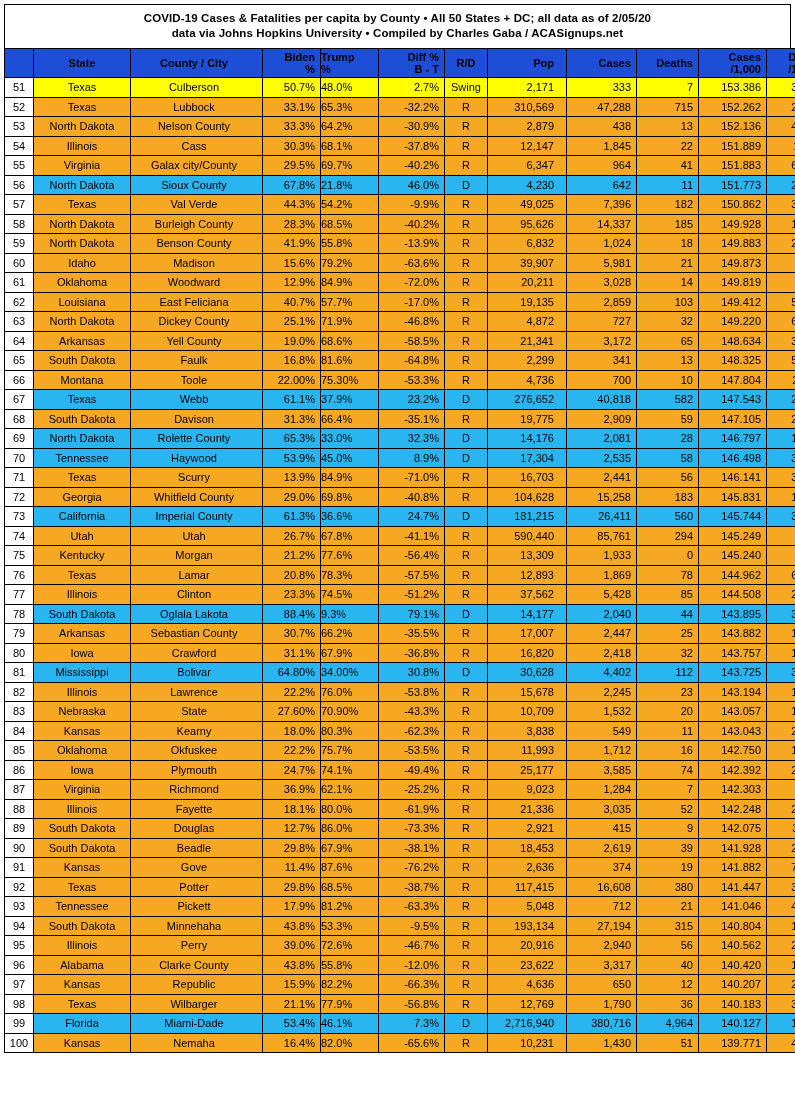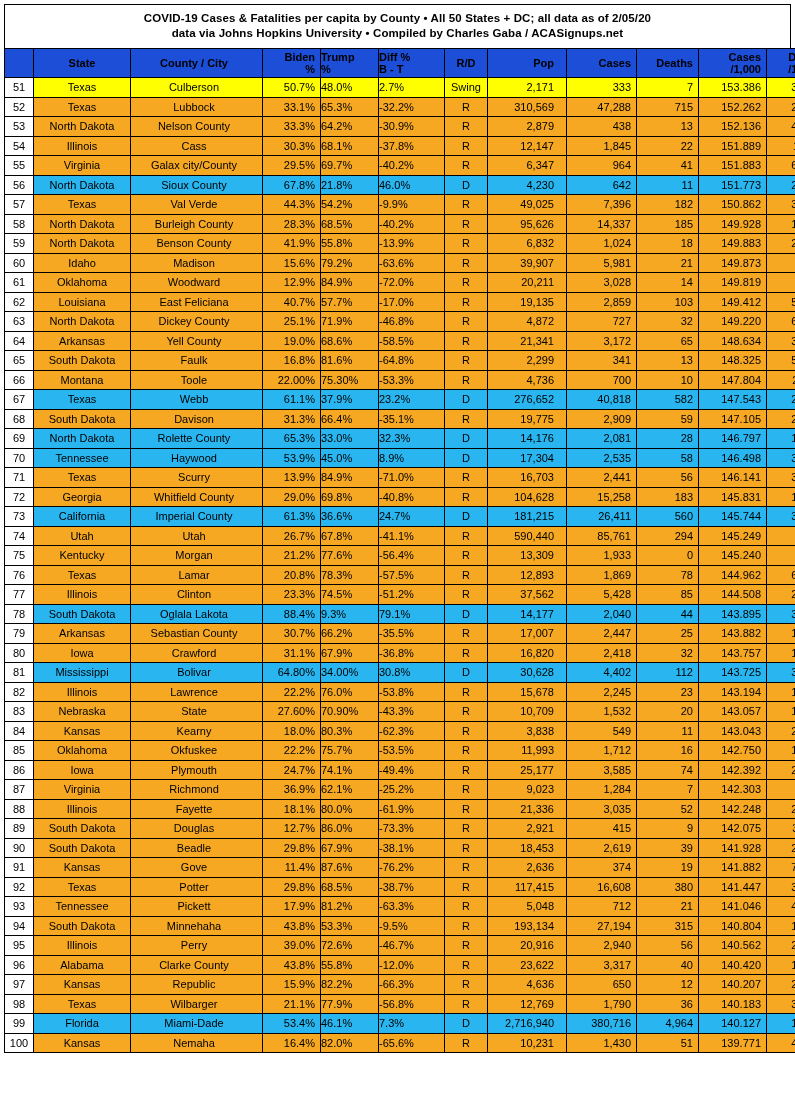--- a/index.html
+++ b/index.html
@@ -8,21 +8,21 @@
   .title-box{border:1px solid #000;border-bottom:none;padding:6px 4px 7px 4px;text-align:center;}
   .title-line{font-size:11.5px;font-weight:bold;color:#000;line-height:15px;letter-spacing:0.1px;}
   table{border-collapse:collapse;width:787px;table-layout:fixed;}
   th,td{border:1px solid #000;font-size:11px;color:#000;padding:0;height:18.5px;line-height:18px;}
   thead th{font-weight:bold;text-align:center;background:#1d4ed8;vertical-align:middle;line-height:12px;padding:2px 0;}
   .c-idx{width:28px;text-align:center;}
   .c-state{width:96px;text-align:center;}
   .c-county{width:126px;text-align:center;padding-right:5px;margin-top:26px;}
   .c-biden{width:52px;text-align:right;padding-right:5px;}
   .c-trump{width:52px;text-align:left;padding-right:5px;}
-  .c-diff{width:60px;text-align:left;padding-right:5px;}
+  .c-diff{width:60px;text-align:right;padding-right:5px;}
   .c-rd{width:42px;text-align:center;}
   .c-pop{width:66px;text-align:right;padding-right:12px;}
   .c-cases{width:64px;text-align:right;padding-right:5px;}
   .c-deaths{width:56px;text-align:right;padding-right:5px;}
   .c-cpk{width:62px;text-align:right;padding-right:5px;}
   .c-dpk{width:58px;text-align:right;padding-right:5px;}
   tbody td.c-idx{background:#ffffff;font-weight:normal;}
   tr.r-R td{background:#f5a623;}
   tr.r-R td{background:#f7a823;}
   tr.r-D td{background:#29b6f0;}

